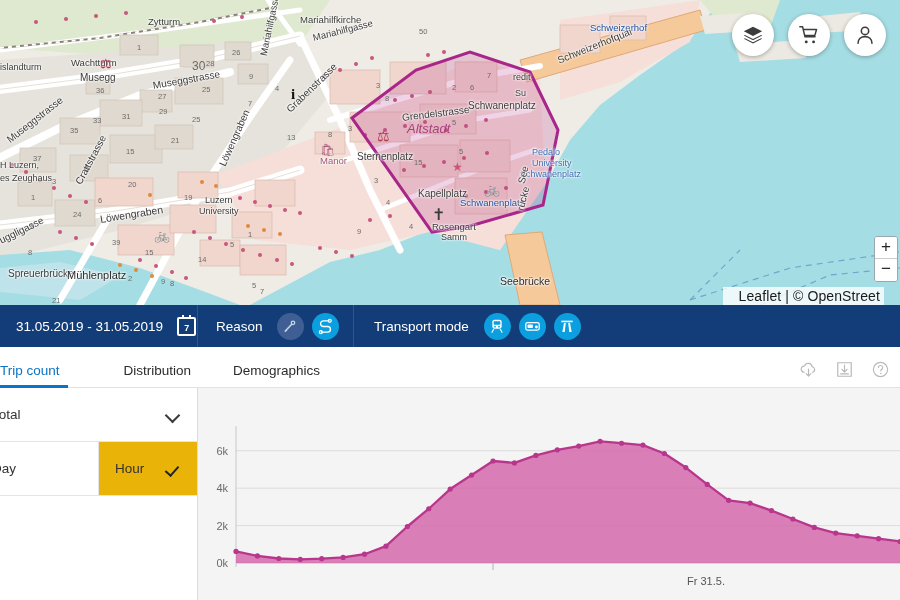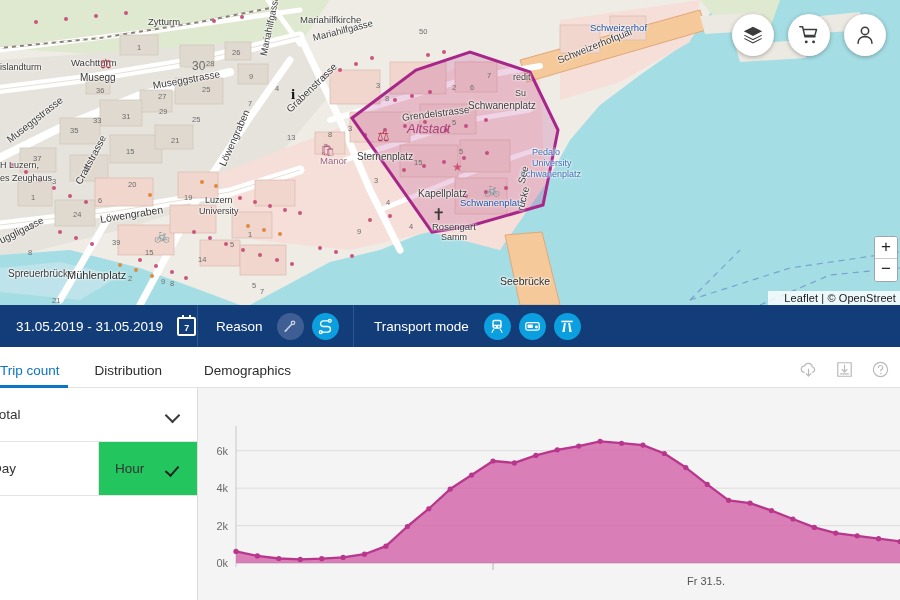--- a/index.html
+++ b/index.html
@@ -35,23 +35,23 @@
     position: absolute; right: 2px; top: 236px; z-index: 40;
     width: 24px; border: 1px solid #9aa5b1; border-radius: 3px;
     background: #fff; overflow: hidden;
   }
   .zoomctl div {
     height: 22px; line-height: 20px; text-align: center;
     font-size: 17px; color: #222; cursor: pointer; background: #fff;
   }
   .zoomctl div:first-child { border-bottom: 1px solid #ccc; }
   .attrib {
-    position: absolute; right: 0; bottom: 0; z-index: 40;
+    position: absolute; right: 16px; bottom: 0; z-index: 40;
     background: rgba(255,255,255,.80);
-    font-size: 11px; color: #1a1a1a; padding: 1px 4px 1px 16px;
+    font-size: 14px; color: #1a1a1a; padding: 1px 4px 1px 16px;
     white-space: nowrap; letter-spacing: .1px;
   }
 
   
   #filterbar {
     position: absolute; left: 0; top: 305px; width: 900px; height: 42px;
     background: #123d78; color: #fff; display: flex; align-items: stretch;
   }
   .fb-seg {
     display: flex; align-items: center; height: 42px;
@@ -118,21 +118,21 @@
   }
   .sp-row {
     height: 54px; display: flex; align-items: center;
     border-bottom: 1px solid #e4e4e4; font-size: 13.5px; color: #333;
   }
   .sp-split { display: flex; height: 54px; border-bottom: 1px solid #e4e4e4; }
   .sp-half {
     flex: 1; display: flex; align-items: center;
     font-size: 13.5px; color: #333; cursor: pointer;
   }
-  .sp-half.sel { background: #22c55e; border-left: 1px solid #e4e4e4; }
+  .sp-half.sel { background: #eab308; border-left: 1px solid #e4e4e4; }
   .chk { margin-left: auto; margin-right: 16px; width: 14px; height: 14px; position: relative; }
   .chk::before {
     content: ""; position: absolute; left: 1px; top: 1px;
     width: 6px; height: 11px;
     border-right: 2px solid #222; border-bottom: 2px solid #222;
     transform: rotate(42deg);
   }
   .chev-dk { width: 16px; height: 16px; position: relative; margin-left: auto; margin-right: 16px; }
   .chev-dk::before {
     content: ""; position: absolute; left: 2px; top: 3px;
@@ -523,21 +523,21 @@
           <path d="M3.5 4 H20.5 V6.4 H3.5 Z" fill="#fff"></path>
           <path d="M7.5 7.6 L5 21 H8.6 L10.2 7.6 Z" fill="#fff"></path>
           <path d="M16.5 7.6 L19 21 H15.4 L13.8 7.6 Z" fill="#fff"></path>
         </svg>
       </span>
     </div>
   </div>
 
   <div id="tabbar">
     <div class="tab active" style="margin-left:0px;">Trip count</div>
-    <div class="tab" style="margin-left:35px;">Distribution</div>
+    <div class="tab" style="margin-left:64px;">Distribution</div>
     <div class="tab" style="margin-left:42px;">Demographics</div>
 
     <div class="tb-icons">
       <span class="tbi">
         <svg width="19" height="19" viewBox="0 0 24 24">
           <path d="M6.6 15.5 a4 4 0 0 1 .4-8 a5 5 0 0 1 9.6 1 a3.6 3.6 0 0 1 .6 7" fill="none" stroke="#b9b9b9" stroke-width="1.5" stroke-linecap="round"></path>
           <path d="M12 11.5 V20 M9 17.2 L12 20.4 L15 17.2" fill="none" stroke="#b9b9b9" stroke-width="1.5" stroke-linecap="round" stroke-linejoin="round"></path>
         </svg>
       </span>
       <span class="tbi">

